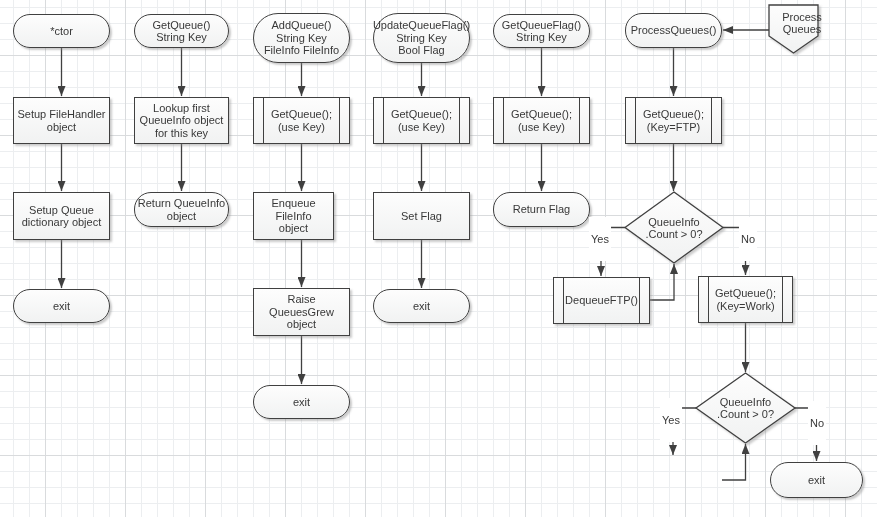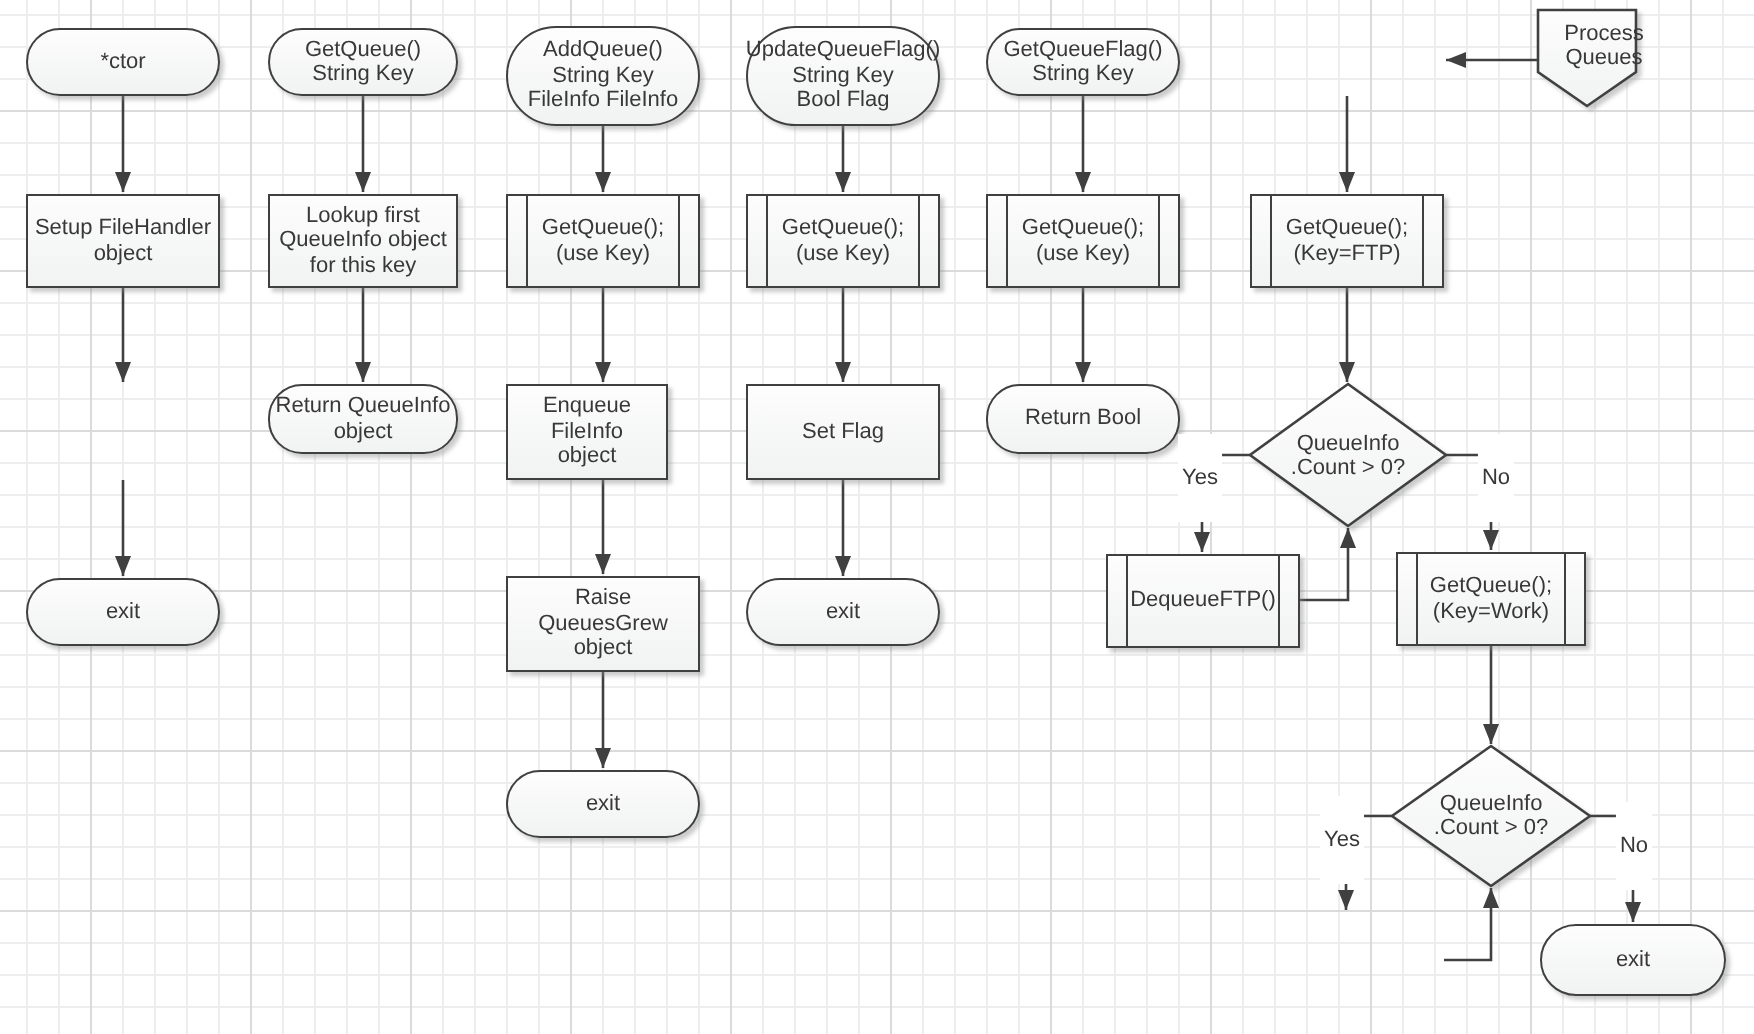--- a/index.html
+++ b/index.html
@@ -116,20 +116,24 @@
     </g>
   </svg>
 
   <div class="node" style="left:13px;top:14px;width:97px;height:34px;border-radius:17px">
       <span class="lbl">*ctor</span>
     </div>
   <div class="node" style="left:13px;top:97px;width:97px;height:47px">
       <span class="lbl">Setup FileHandler
 object</span>
     </div>
+  <div class="node" style="left:13px;top:192px;width:97px;height:48px">
+      <span class="lbl">Setup Queue
+dictionary object</span>
+    </div>
   <div class="node" style="left:13px;top:289px;width:97px;height:34px;border-radius:17px">
       <span class="lbl">exit</span>
     </div>
 
   <div class="node" style="left:134px;top:14px;width:95px;height:34px;border-radius:17px">
       <span class="lbl">GetQueue()
 String Key</span>
     </div>
   <div class="node" style="left:134px;top:97px;width:95px;height:47px">
       <span class="lbl">Lookup first
@@ -180,23 +184,26 @@
 
   <div class="node" style="left:493px;top:14px;width:97px;height:34px;border-radius:17px">
       <span class="lbl">GetQueueFlag()
 String Key</span>
     </div>
   <div class="node sub" style="left:493px;top:97px;width:97px;height:47px">
       <span class="lbl">GetQueue();
 (use Key)</span>
     </div>
   <div class="node" style="left:493px;top:192px;width:97px;height:35px;border-radius:17px">
-      <span class="lbl">Return Bool</span>
-    </div>
-
+      <span class="lbl">Return Flag</span>
+    </div>
+
+  <div class="node" style="left:625px;top:13px;width:97px;height:35px;border-radius:17px">
+      <span class="lbl">ProcessQueues()</span>
+    </div>
   <div class="ptext" style="left:769px;top:8px;width:66px;height:30px">
       <span class="lbl">Process
 Queues</span>
     </div>
   <div class="node sub" style="left:625px;top:97px;width:97px;height:47px">
       <span class="lbl">GetQueue();
 (Key=FTP)</span>
     </div>
 
   <div class="dtext" style="left:626px;top:206px;width:96px;height:44px">

